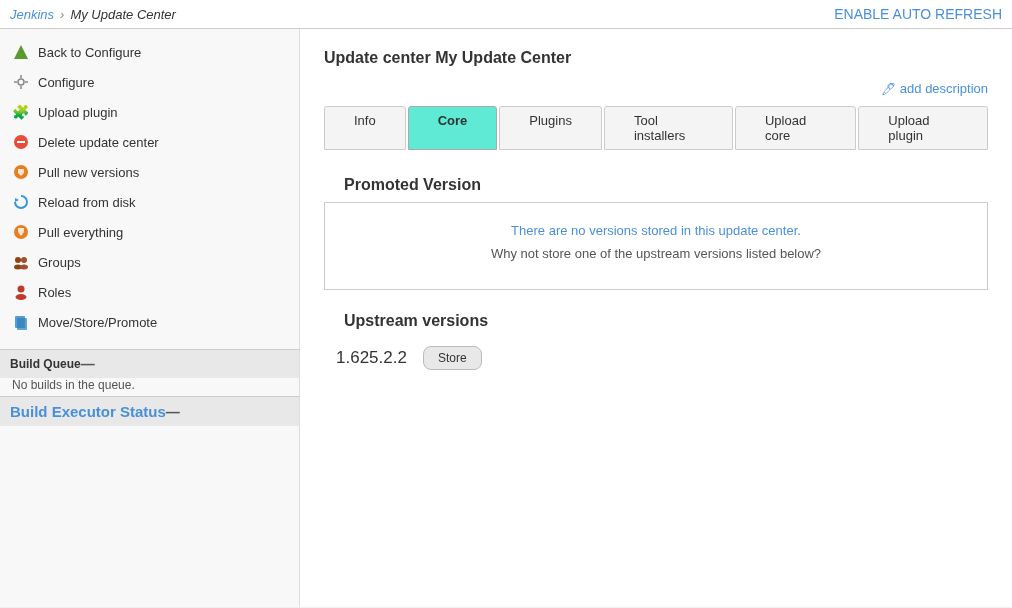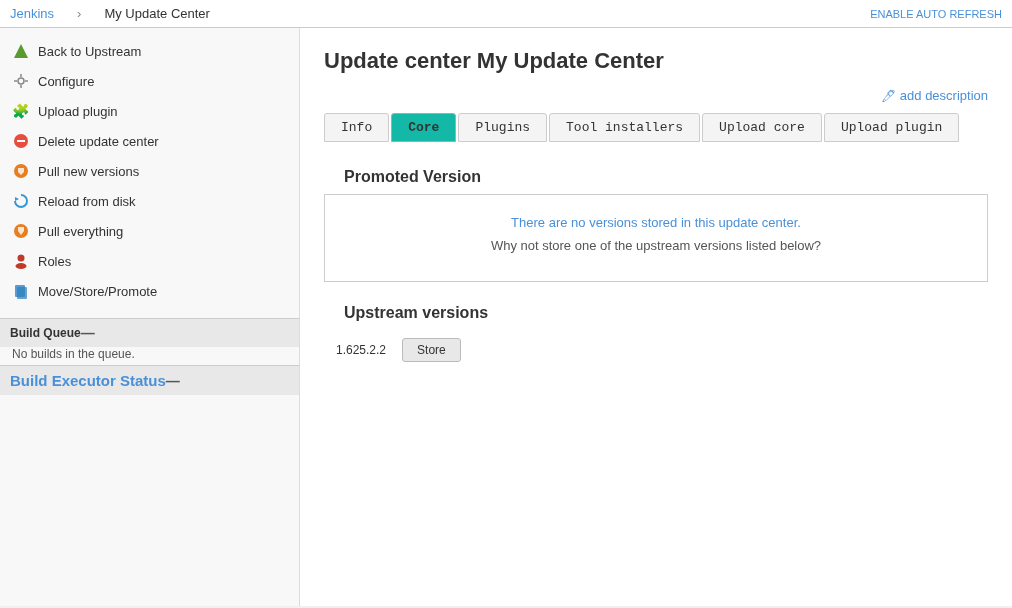--- a/index.html
+++ b/index.html
@@ -7,24 +7,24 @@
 
     
     #header {
       background: #fff;
       border-bottom: 1px solid #ccc;
       padding: 6px 10px;
       display: flex;
       align-items: center;
       justify-content: space-between;
     }
-    #breadcrumb { display: flex; align-items: center; gap: 23px; font-size: 13px; }
+    #breadcrumb { display: flex; align-items: center; gap: 6px; font-size: 13px; font-style: italic; }
     #breadcrumb .crumb-link { color: #4a90d9; text-decoration: none; cursor: pointer; }
     #breadcrumb .sep { color: #888; }
-    #auto-refresh-link { font-size: 11px; color: #4a90d9; text-decoration: none; cursor: pointer; }
+    #auto-refresh-link { font-size: 14px; color: #4a90d9; text-decoration: none; cursor: pointer; }
 
     
     #layout { display: flex; min-height: calc(100vh - 30px); }
 
     
     #sidebar {
       width: 300px;
       min-width: 300px;
       background: #f8f8f8;
       border-right: 1px solid #ddd;
@@ -60,21 +60,21 @@
     .build-executor-title { color: #4a90d9; text-decoration: none; font-weight: bold; font-size: 15px; cursor: pointer; }
 
     
     #main {
       flex: 1;
       padding: 20px 24px;
       background: #fff;
     }
 
     #page-heading {
-      font-size: 22px;
+      font-size: 16px;
       font-weight: bold;
       margin-bottom: 14px;
       color: #333;
     }
 
     .add-description-area {
       text-align: right;
       margin-bottom: 10px;
     }
     .add-description-link {
@@ -85,32 +85,31 @@
     }
 
     
     .tabs {
       display: flex;
       border-bottom: none;
       gap: 2px;
       margin-bottom: 16px;
     }
     .tab {
-      padding: 6px 16px;
+      padding: 6px 29px;
       border: 1px solid #ccc;
       background: #f4f4f4;
       cursor: pointer;
       color: #333;
       font-size: 13px;
       text-decoration: none;
       border-radius: 3px 3px 0 0;
-      font-family: Liberation Mono, monospace;
     }
     .tab.active {
-      background: #14b8a6;
+      background: #5eead4;
       border-bottom: 1px solid #fff;
       font-weight: bold;
       border-color: #aaa;
       z-index: 1;
     }
 
     .section-title {
       font-size: 16px;
       font-weight: bold;
       padding: 10px 0 8px 0;
@@ -128,26 +127,26 @@
     .info-box p { margin-bottom: 8px; color: #4a90d9; }
     .info-box p.note { color: #555; }
 
     .upstream-section { padding: 0 0 10px 0; }
     .upstream-row {
       display: flex;
       align-items: center;
       gap: 16px;
       padding: 8px 12px;
     }
-    .version-num { font-size: 12px; color: #333; }
+    .version-num { font-size: 17px; color: #333; }
     .store-btn {
       padding: 4px 14px;
       background: #e8e8e8;
       border: 1px solid #bbb;
-      border-radius: 3px;
+      border-radius: 8px;
       cursor: pointer;
       font-size: 12px;
       color: #333;
     }
   </style>
 </head>
 <body>
 
 <div id="header">
   <div id="breadcrumb">
@@ -162,21 +161,21 @@
 
   <div id="sidebar">
     <ul class="sidebar-nav">
     <li>
           <a>
             <span class="sidebar-icon">
               <svg width="16" height="16" viewBox="0 0 16 16">
                 <polygon points="8,1 15,15 1,15" fill="#5a9a2f"></polygon>
               </svg>
             </span>
-            <span>Back to Upstream</span>
+            <span>Back to Configure</span>
           </a>
         </li>
         <li>
           <a>
             <span class="sidebar-icon">
               <svg width="16" height="16" viewBox="0 0 16 16">
                 <circle cx="8" cy="8" r="3" fill="none" stroke="#888" stroke-width="1.5"></circle>
                 <line x1="8" y1="1" x2="8" y2="4" stroke="#888" stroke-width="1.5"></line>
                 <line x1="8" y1="12" x2="8" y2="15" stroke="#888" stroke-width="1.5"></line>
                 <line x1="1" y1="8" x2="4" y2="8" stroke="#888" stroke-width="1.5"></line>
@@ -229,20 +228,33 @@
         </li>
         <li>
           <a>
             <span class="sidebar-icon">
               <svg width="16" height="16" viewBox="0 0 16 16">
                 <circle cx="8" cy="8" r="7" fill="#e67e22"></circle>
                 <path d="M5,4 L11,4 L11,8 L8,12 L5,8 Z" fill="white" opacity="0.8"></path>
               </svg>
             </span>
             <span>Pull everything</span>
+          </a>
+        </li>
+        <li>
+          <a>
+            <span class="sidebar-icon">
+              <svg width="16" height="16" viewBox="0 0 16 16">
+                <circle cx="5" cy="6" r="3" fill="#8B4513"></circle>
+                <circle cx="11" cy="6" r="3" fill="#a0522d"></circle>
+                <ellipse cx="5" cy="13" rx="4" ry="2.5" fill="#8B4513"></ellipse>
+                <ellipse cx="11" cy="13" rx="4" ry="2.5" fill="#a0522d"></ellipse>
+              </svg>
+            </span>
+            <span>Groups</span>
           </a>
         </li>
         <li>
           <a>
             <span class="sidebar-icon">
               <svg width="16" height="16" viewBox="0 0 16 16">
                 <circle cx="8" cy="5" r="3.5" fill="#c0392b"></circle>
                 <ellipse cx="8" cy="13" rx="5.5" ry="3" fill="#c0392b"></ellipse>
               </svg>
             </span>

